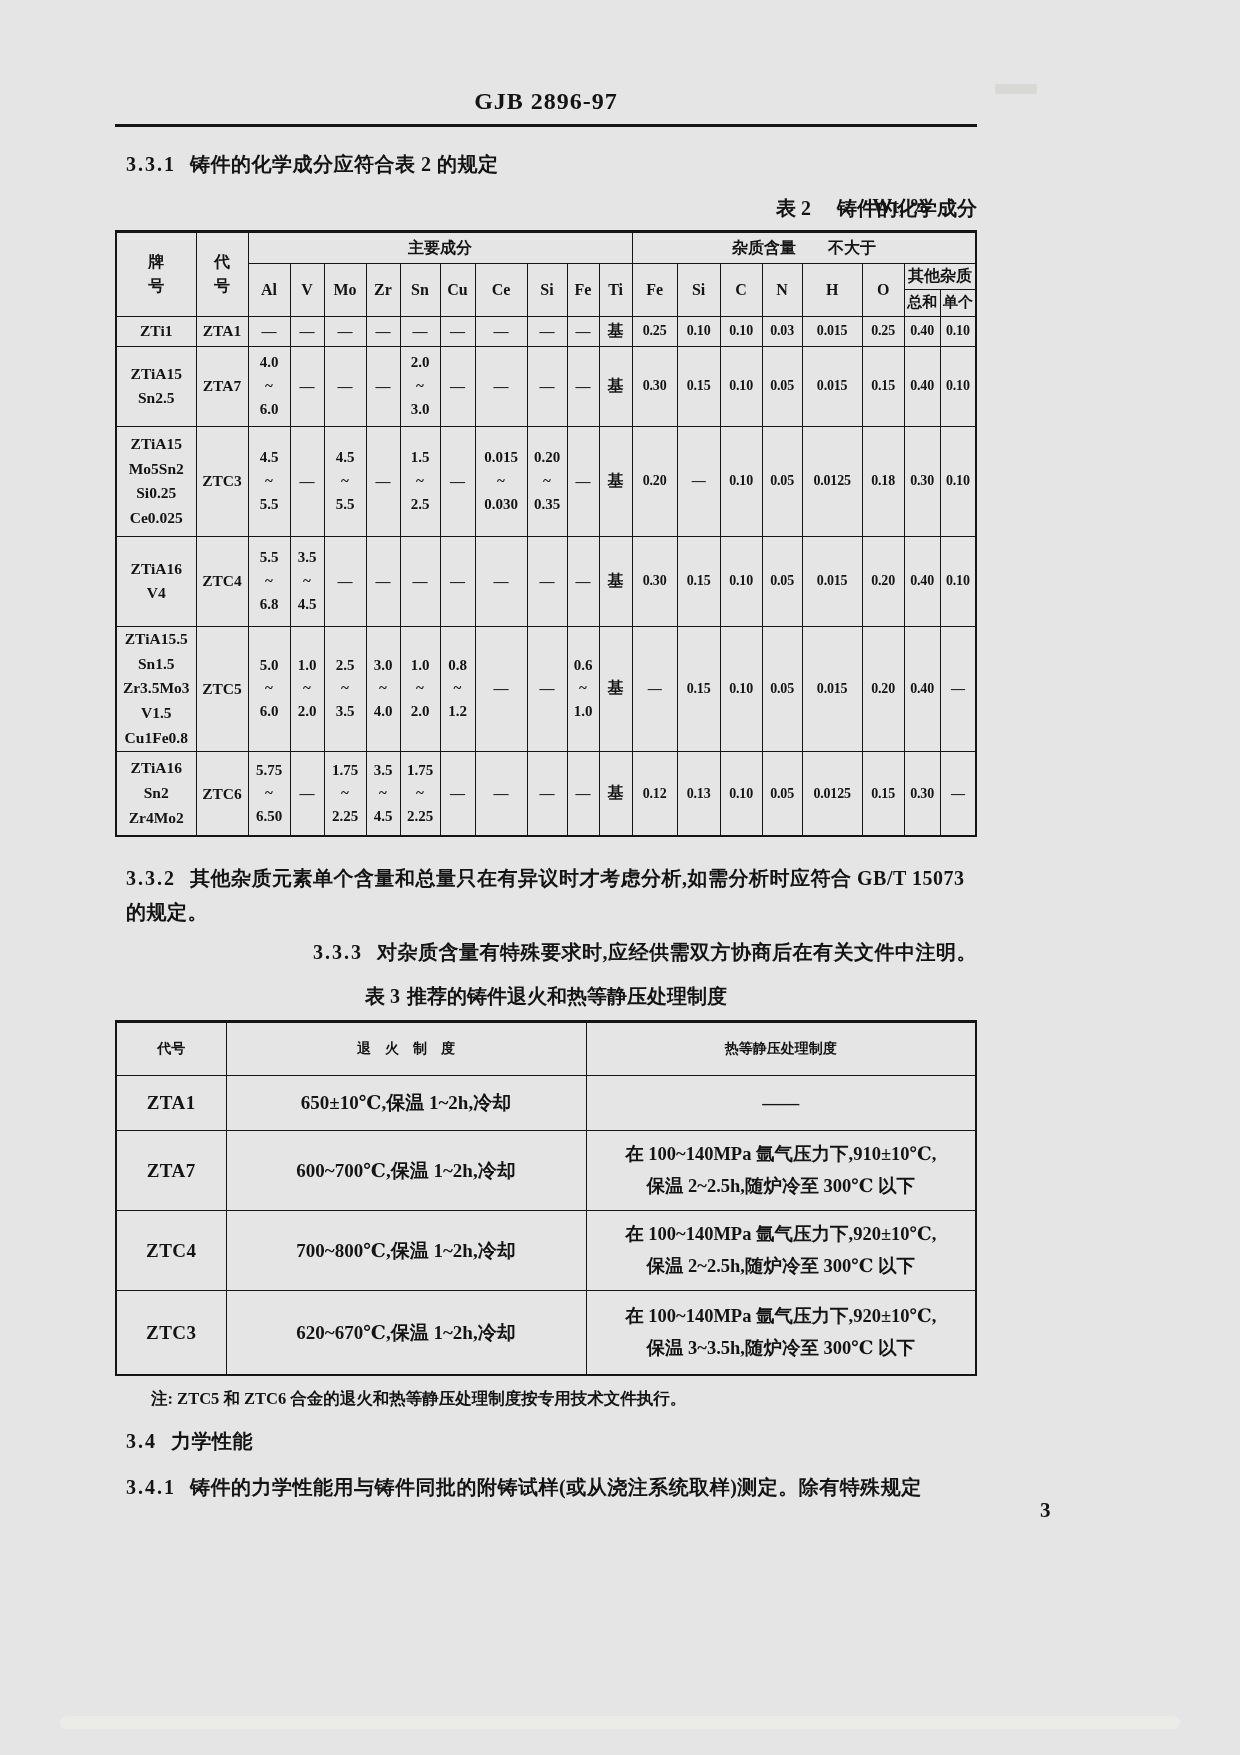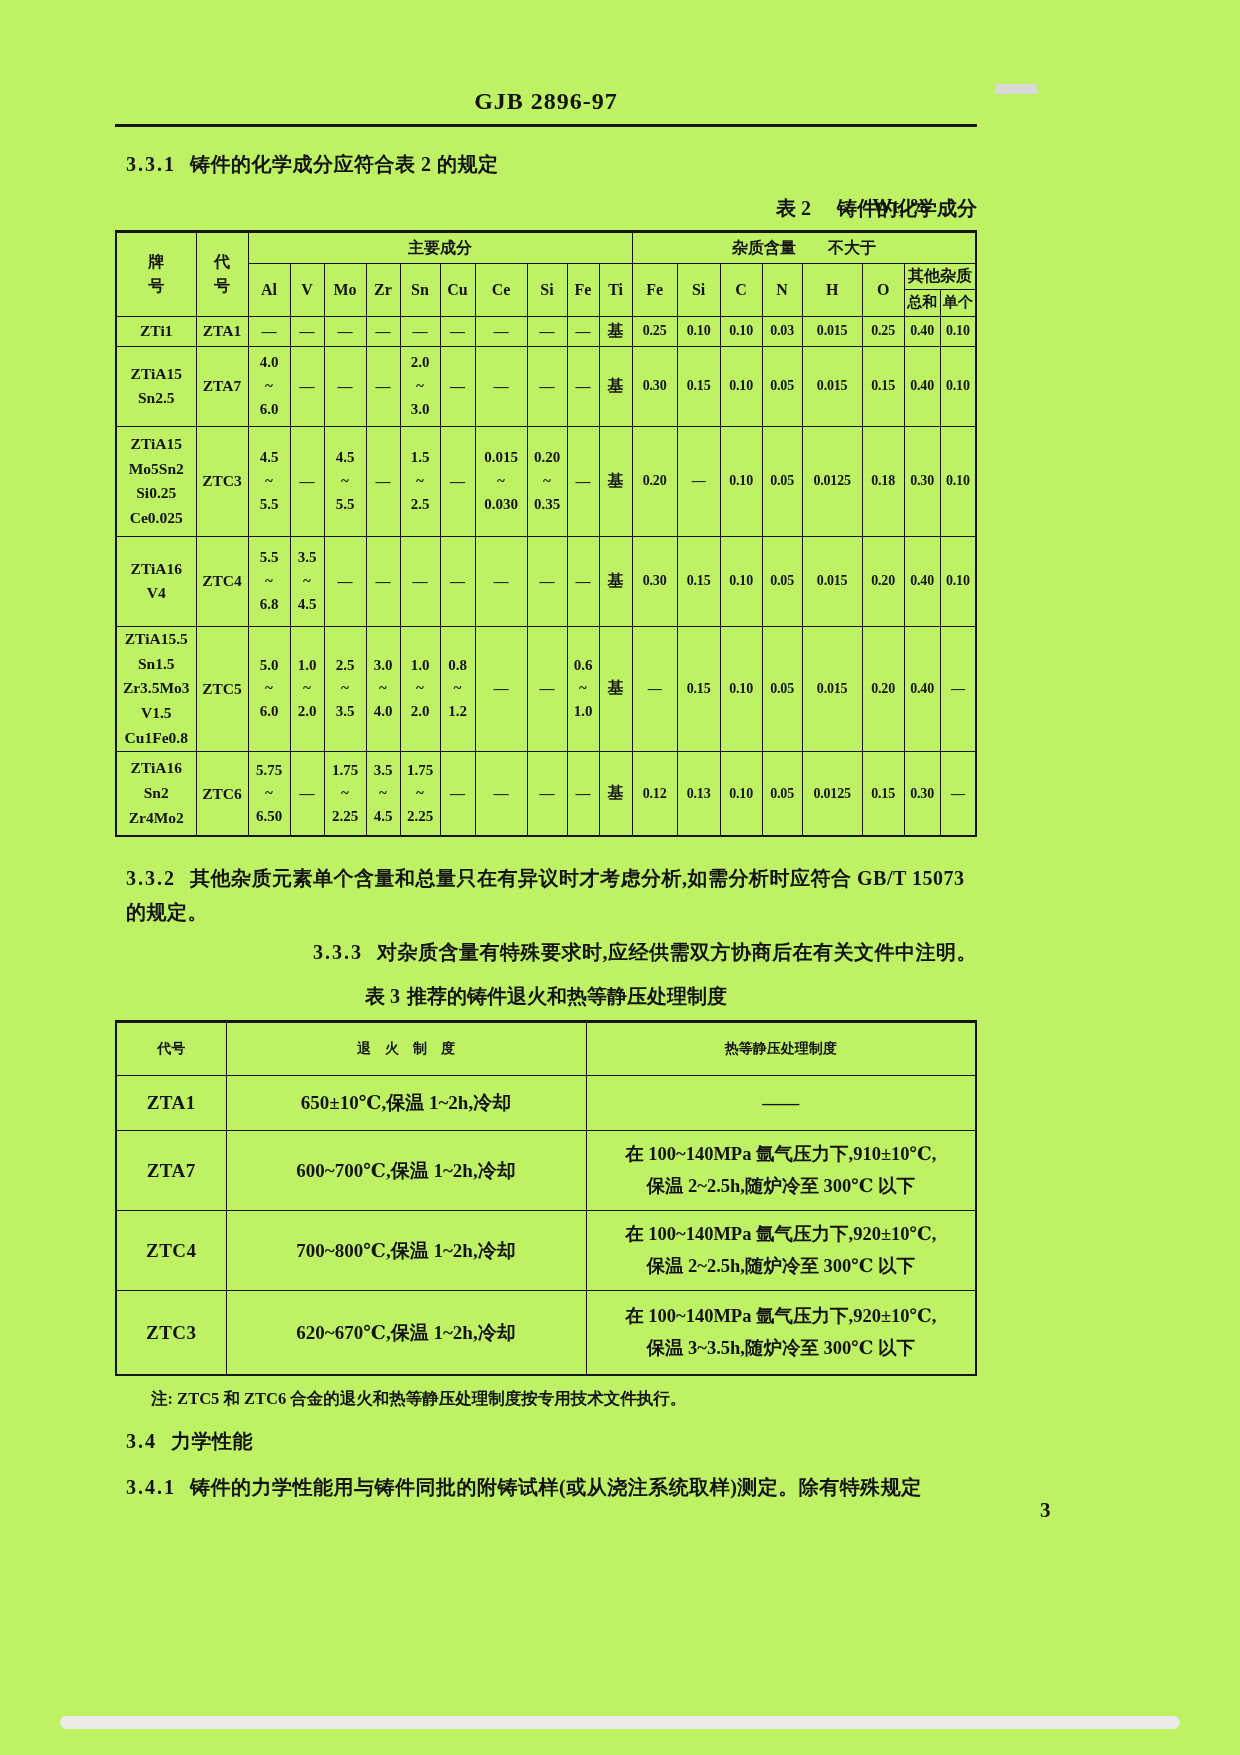--- a/index.html
+++ b/index.html
@@ -1,18 +1,18 @@
 <!DOCTYPE html>
 <html><head>
 <meta charset="utf-8">
 <style>
   html,body{margin:0;padding:0;background:#777;}
   .page{
     position:relative;width:1240px;height:1755px;margin:0 auto;
-    background:#bef264;color:#141414;
+    background:#e5e5e5;color:#141414;
     font-family:"Liberation Serif","DejaVu Serif",serif;
     overflow:hidden;
   }
   .content{position:absolute;left:115px;top:0;width:862px;}
 
   .doc-title{margin-top:88px;text-align:center;font-size:24px;font-weight:bold;letter-spacing:1px;}
   .head-rule{margin-top:9px;height:3px;background:#151515;}
 
   .para{font-size:20px;font-weight:600;line-height:1.7;letter-spacing:0.5px;margin-left:11px;}
   .sec-num{font-weight:bold;margin-right:14px;letter-spacing:2px;}

